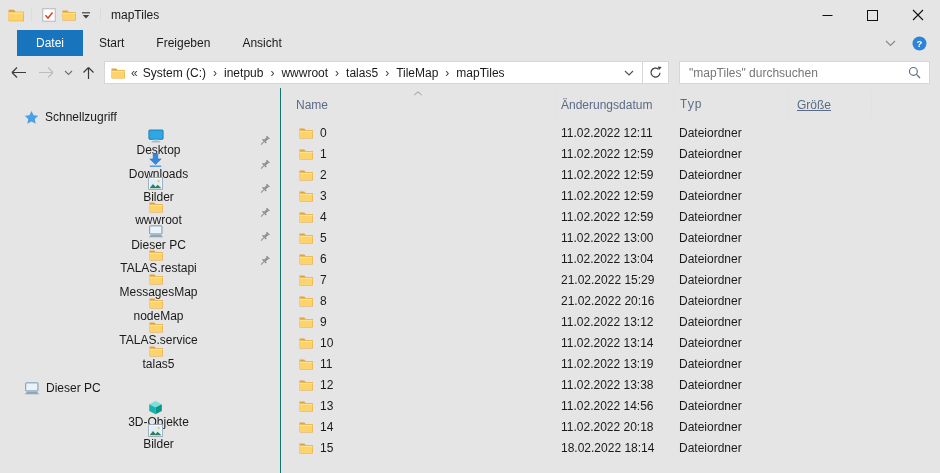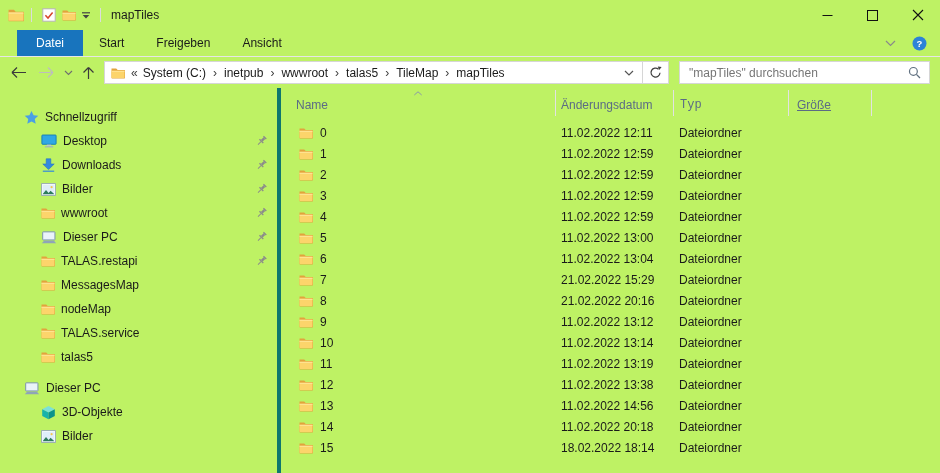--- a/index.html
+++ b/index.html
@@ -1,16 +1,16 @@
 <!DOCTYPE html>
 <html style="--accent: #1874bd;"><head>
 <meta charset="utf-8">
 <style>
   html,body{margin:0;padding:0;background:#fff;}
-  .window{width:940px;height:473px;position:relative;overflow:hidden;background:#bef264;
+  .window{width:940px;height:473px;position:relative;overflow:hidden;background:#e5e5e5;
           font-family:"Liberation Sans",sans-serif;font-size:12px;color:#1a1a1a;
           -webkit-font-smoothing:antialiased;}
   .ico{display:inline-flex;align-items:center;justify-content:center;line-height:0;}
 
   
   .titlebar{height:30px;display:flex;align-items:center;padding-left:8px;}
   .tb-sep{width:1px;height:14px;background:#dcdcdc;margin:0 7px;}
   .qat-btn{width:20px;height:22px;display:flex;align-items:center;justify-content:center;}
   .qat-dd{width:14px;height:22px;display:flex;align-items:center;justify-content:center;}
   .title-text{margin-left:3px;}
@@ -42,26 +42,26 @@
                 align-items:center;justify-content:center;flex:none;}
   .search{height:23px;box-sizing:border-box;border:1px solid #d6d6d6;margin-left:10px;flex:1;
           display:flex;align-items:center;background:#fff;margin-right:0;}
   .search input{border:none;outline:none;flex:1;min-width:0;background:transparent;
                 font-family:"Liberation Sans",sans-serif;font-size:12px;color:#333;padding:0 4px 0 9px;}
   .search input::placeholder{color:#767676;opacity:1;}
   .search-ico{padding-right:8px;}
 
   
   .body{display:flex;height:386px;align-items:stretch;}
-  .sidebar{width:281px;box-sizing:border-box;border-right:4px solid #0f766e;
+  .sidebar{width:281px;box-sizing:border-box;border-right:1px solid #0f766e;
            padding-top:17px;flex:none;overflow:hidden;}
   .side-item{height:24px;display:flex;align-items:center;position:relative;cursor:default;}
   .side-item .lbl{margin-left:6px;}
   .side-root{padding-left:24px;}
-  .side-child{padding-left:41px;}
+  .side-child{padding-left:31px;flex-direction:column;}
   .section-gap{height:7px;}
   .pin{position:absolute;right:9px;top:50%;transform:translateY(-50%);}
 
   .main{flex:1;overflow:hidden;padding-top:2px;}
   .cols{display:grid;grid-template-columns:275px 118px 115px 83px 1fr;height:26px;
         color:#5b6b85;}
   .col{display:flex;align-items:flex-end;box-sizing:border-box;padding-bottom:4px;
        border-right:1px solid #e2e2e2;position:relative;}
   .col-name{padding-left:15px;}
   .col-date{padding-left:5px;}

